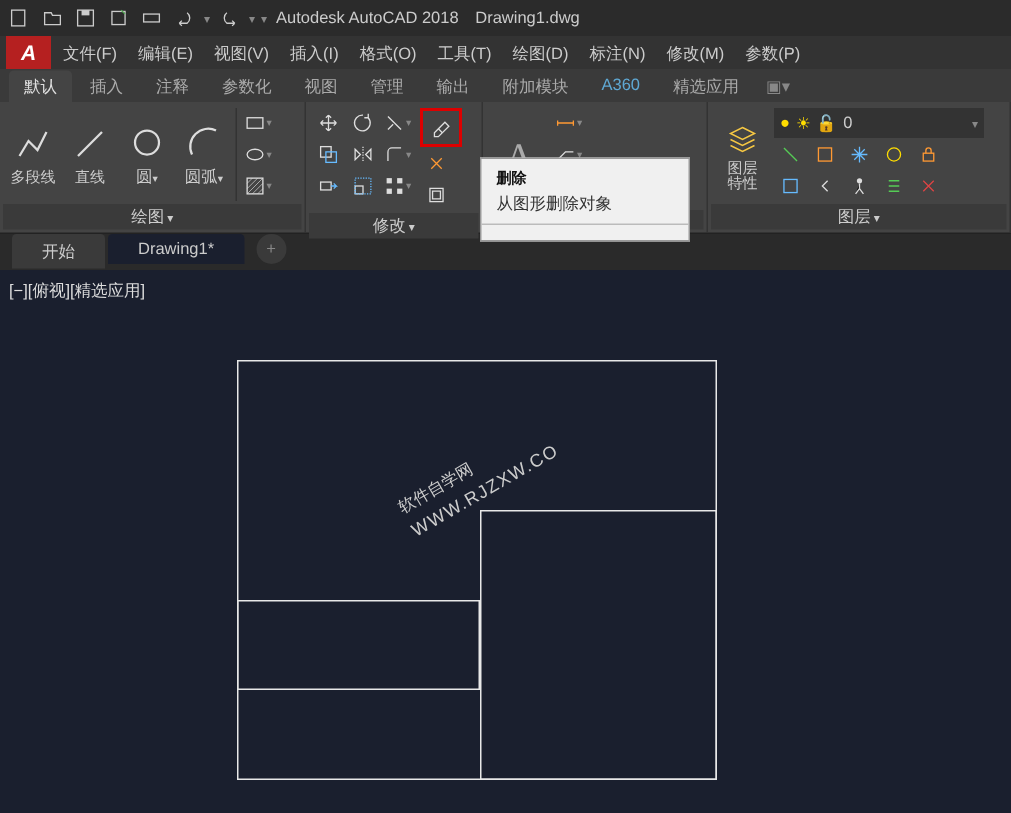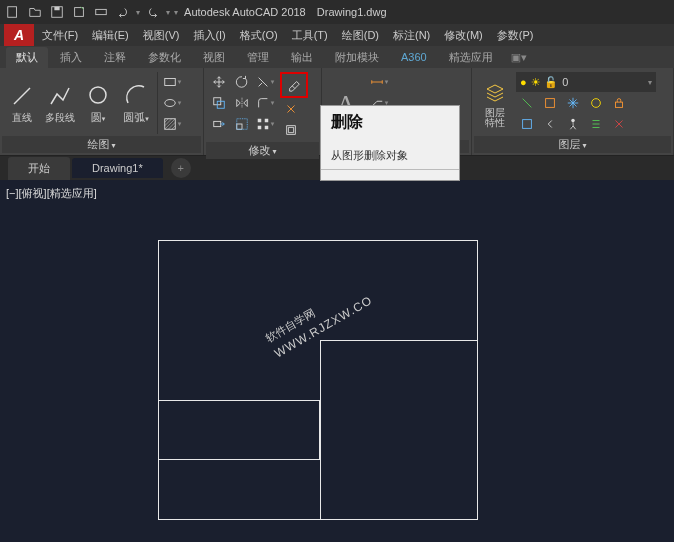--- a/index.html
+++ b/index.html
@@ -28,32 +28,32 @@
 .big-btn-icon{width:28px;height:28px;display:flex;align-items:center;justify-content:center;}
 .big-btn-icon svg{width:24px;height:24px;}
 .big-btn-label{font-size:10px;color:#ccc;margin-top:1px;}
 .big-btn-label .arr{font-size:7px;}
 .small-grid{display:grid;grid-template-columns:repeat(3,22px);grid-auto-rows:20px;gap:1px;}
 .small-btn{width:22px;height:20px;display:flex;align-items:center;justify-content:center;cursor:pointer;}
 .small-btn svg{width:14px;height:14px;}
 .small-btn.arr::after{content:"▾";font-size:7px;color:#888;margin-left:1px;}
 .col{display:flex;flex-direction:column;gap:1px;}
 .highlight-box{border:2px solid #d00;padding:1px;}
-.doc-tabs{height:24px;background:#2a2a2a;display:flex;align-items:center;padding:0 8px;gap:2px;}
+.doc-tabs{height:24px;background:#2a2a2a;display:flex;align-items:flex-start;padding:0 8px;gap:2px;}
 .doc-tab{padding:4px 20px;background:#3a3a3a;color:#ccc;cursor:pointer;border-top-left-radius:3px;border-top-right-radius:3px;position:relative;}
 .doc-tab.active{background:#1a1f2e;}
 .doc-add{width:20px;height:20px;border-radius:50%;background:#3a3a3a;display:flex;align-items:center;justify-content:center;cursor:pointer;margin-left:6px;color:#888;}
 .canvas{position:relative;background:#1a1f2e;height:362px;}
 .view-label{position:absolute;top:6px;left:6px;color:#ddd;font-size:11px;}
 .drawing{position:absolute;top:60px;left:158px;width:320px;height:280px;}
 .rect{position:absolute;border:1px solid #e8e8e8;}
 .watermark{position:absolute;top:110px;left:260px;color:rgba(200,200,200,0.12);font-size:28px;transform:rotate(-30deg);pointer-events:none;font-family:Arial;}
 .watermark .sub{font-size:12px;display:block;letter-spacing:1px;}
 .tooltip{position:absolute;top:105px;left:320px;background:#f0f0f0;border:1px solid #999;padding:6px 10px;color:#222;z-index:10;min-width:140px;}
-.tooltip .tt-title{font-weight:bold;font-size:16px;color:#111;margin-bottom:15px;}
+.tooltip .tt-title{font-weight:bold;font-size:10px;color:#111;margin-bottom:2px;}
 .tooltip .tt-desc{font-size:11px;color:#333;margin-bottom:6px;}
 .tooltip .tt-divider{height:1px;background:#bbb;margin:4px -10px;}
 .tooltip .tt-cmd{display:flex;align-items:center;gap:6px;font-size:11px;}
 .tooltip .tt-cmd-icon{width:14px;height:14px;}
 .tooltip .tt-help{font-size:11px;color:#333;margin-top:3px;}
 .sep{width:1px;background:#333;margin:0 1px;}
 </style>
 </head>
 <body>
 
@@ -134,32 +134,32 @@
   <div class="rtab-arrow">▣▾</div>
 </div>
 
 <div class="ribbon">
 
   <div class="panel" style="width:204px">
     <div class="panel-body">
       <div class="big-btn">
         <div class="big-btn-icon">
             <svg viewBox="0 0 24 24">
-              <line x1="4" y1="20" x2="20" y2="4" stroke="#ddd" stroke-width="1.5"></line>
-            </svg>
-          </div>
-        <div class="big-btn-label">直线</div>
+              <path d="M3 20l6-10 6 6 6-12" fill="none" stroke="#ddd" stroke-width="1.5"></path>
+            </svg>
+          </div>
+        <div class="big-btn-label">多段线</div>
       </div>
       <div class="big-btn">
         <div class="big-btn-icon">
             <svg viewBox="0 0 24 24">
-              <path d="M3 20l6-10 6 6 6-12" fill="none" stroke="#ddd" stroke-width="1.5"></path>
-            </svg>
-          </div>
-        <div class="big-btn-label">多段线</div>
+              <line x1="4" y1="20" x2="20" y2="4" stroke="#ddd" stroke-width="1.5"></line>
+            </svg>
+          </div>
+        <div class="big-btn-label">直线</div>
       </div>
       <div class="big-btn">
         <div class="big-btn-icon">
             <svg viewBox="0 0 24 24">
               <circle cx="12" cy="12" r="8" fill="none" stroke="#ddd" stroke-width="1.5"></circle>
             </svg>
           </div>
         <div class="big-btn-label"><span>圆</span><span class="arr">▾</span></div>
       </div>
       <div class="big-btn">

